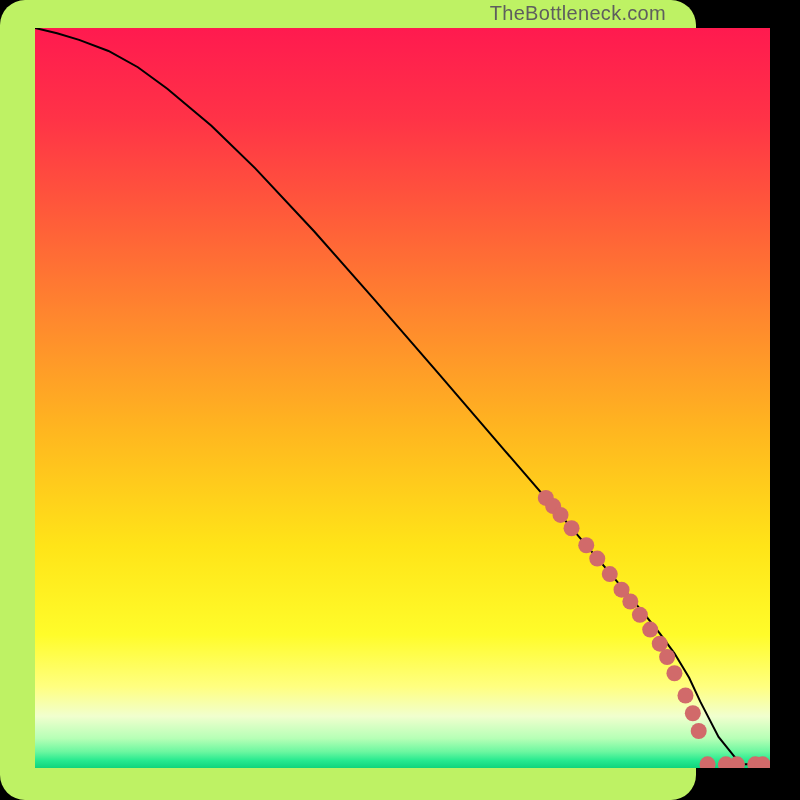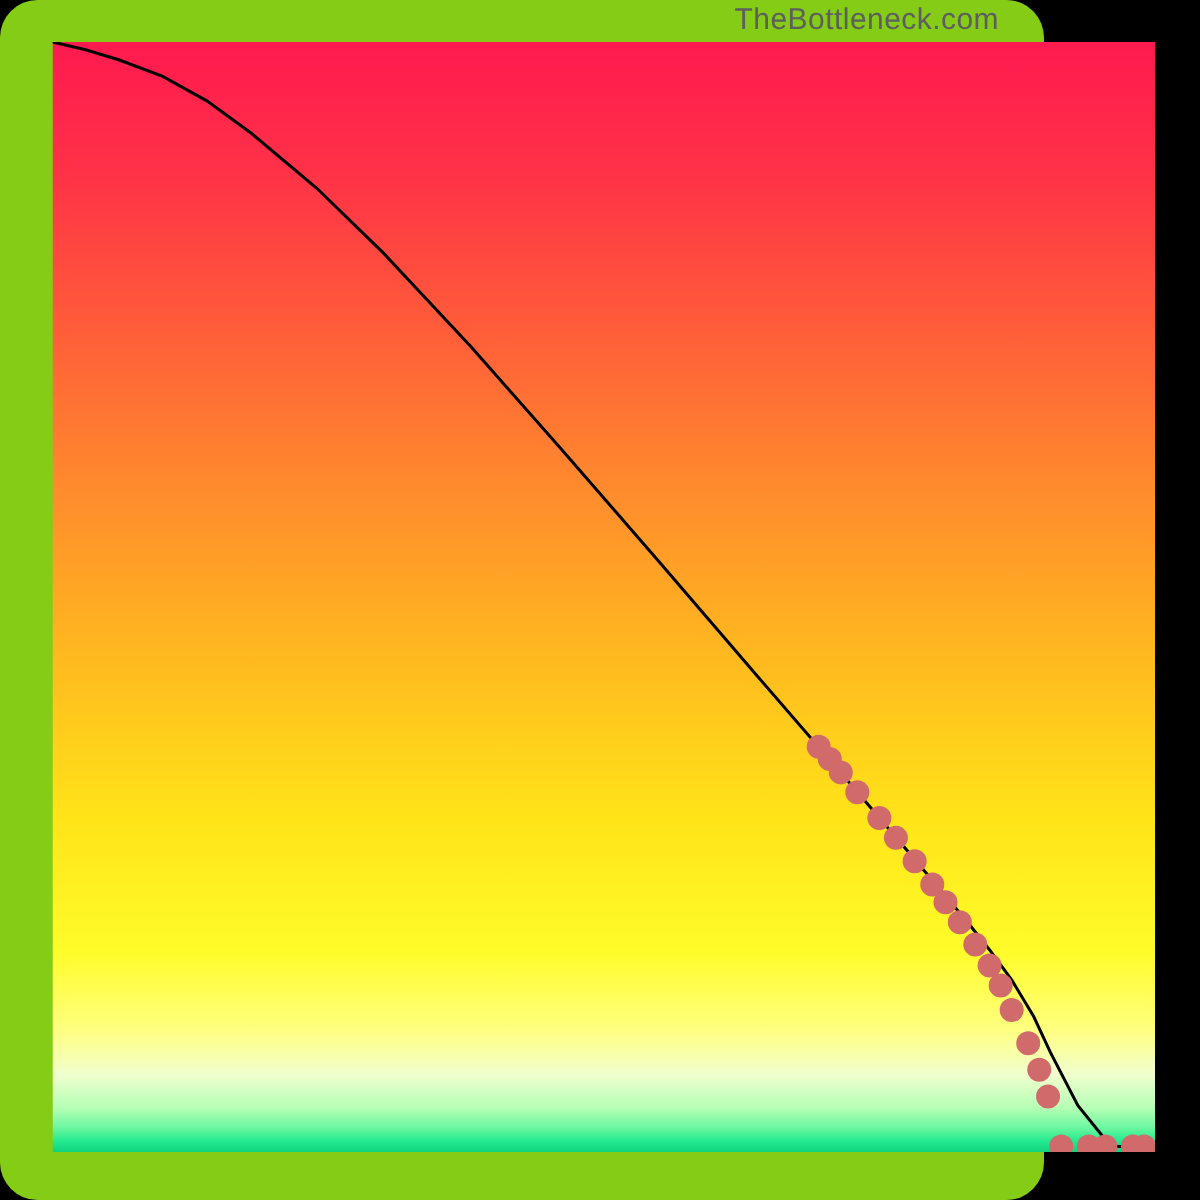--- a/index.html
+++ b/index.html
@@ -8,21 +8,21 @@
     width: 800px;
     height: 800px;
     background: #000000;
     font-family: Arial, Helvetica, sans-serif;
     overflow: hidden;
   }
   .stage {
     position: relative;
     width: 696px;
     height: 800px;
-    background: #84cc16;
+    background: #bef264;
     border-radius: 25px;
   }
   .attribution {
     position: absolute;
     top: 2px;
     right: 30px;
     color: #5e5e5e;
     font-size: 20px;
     letter-spacing: 0.3px;
     font-weight: 400;

